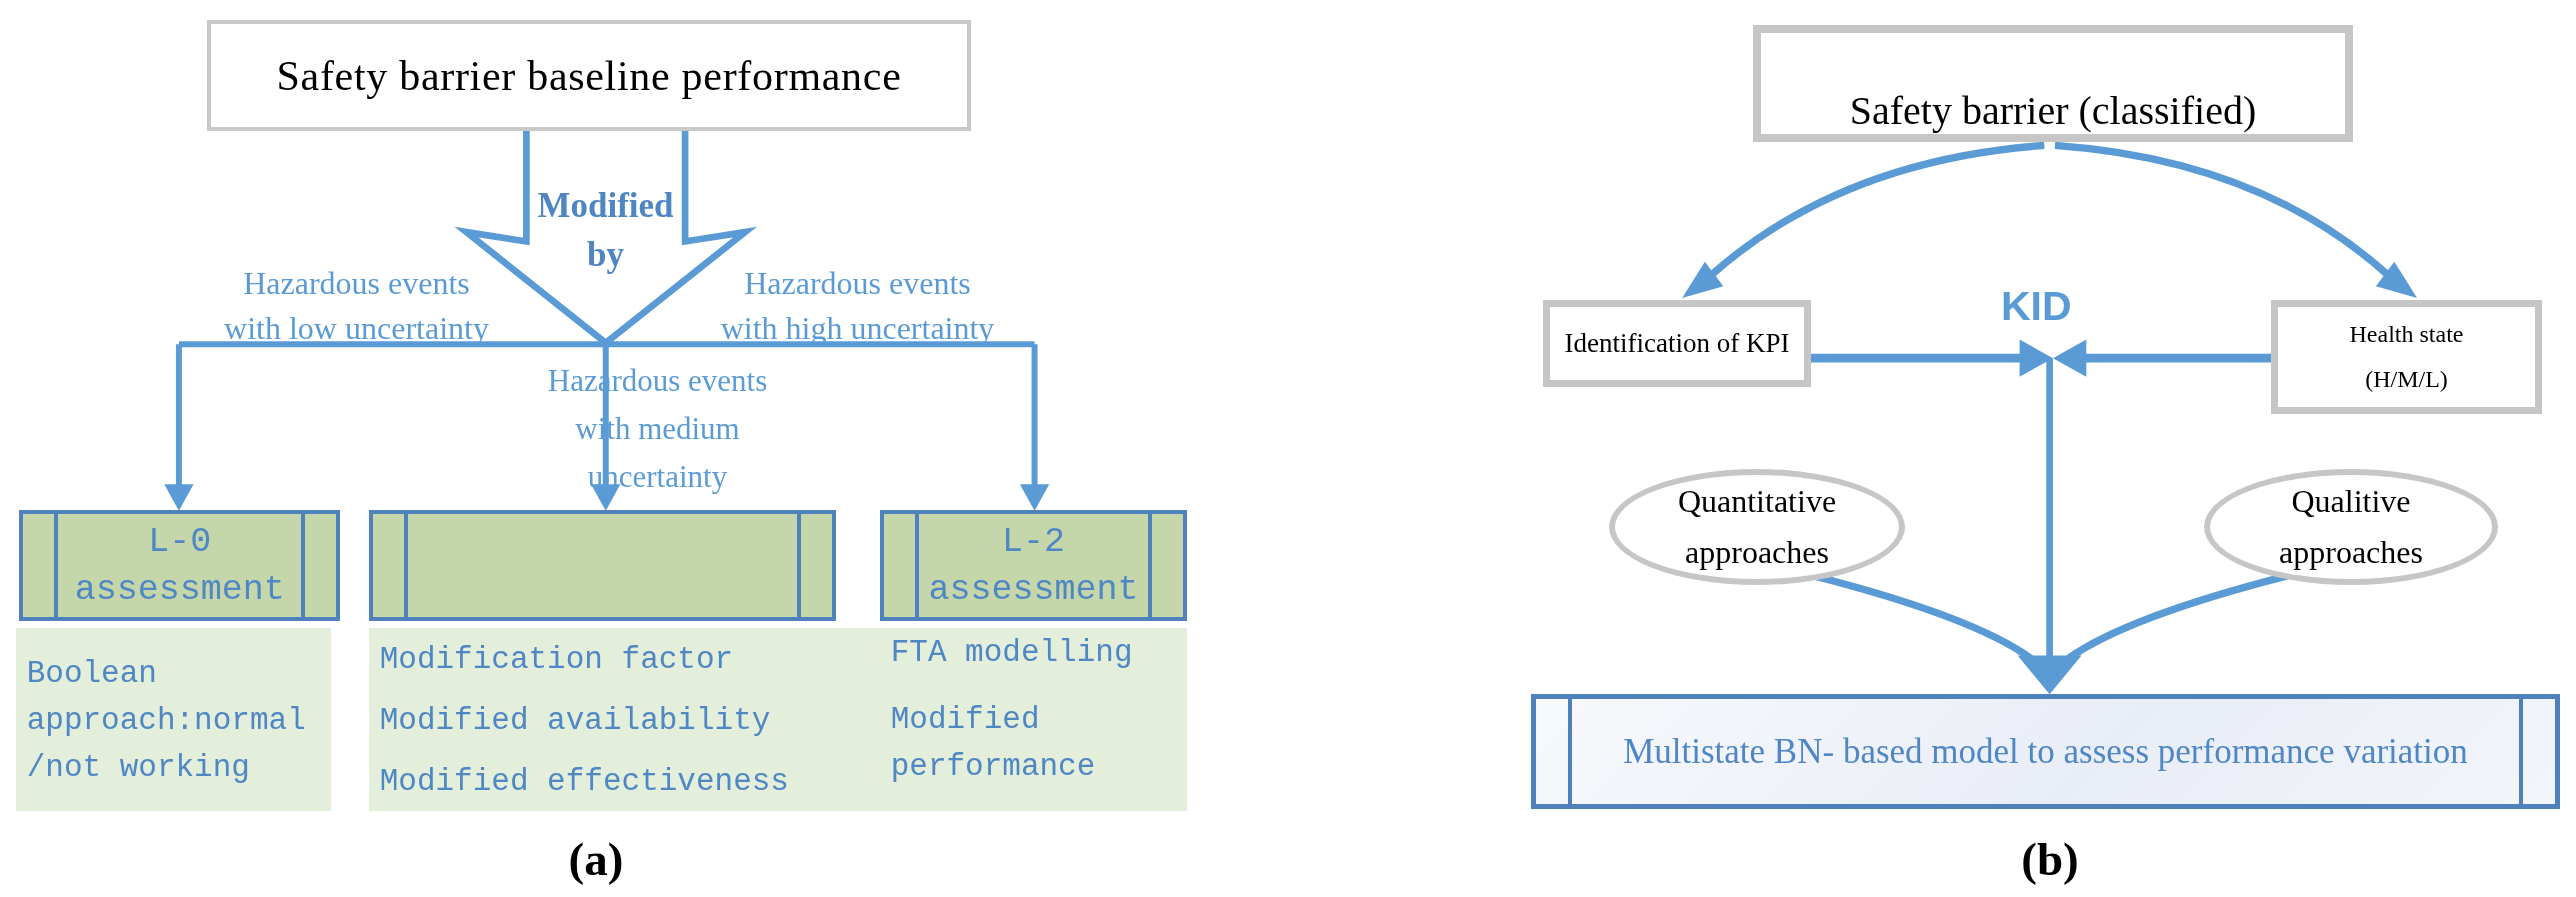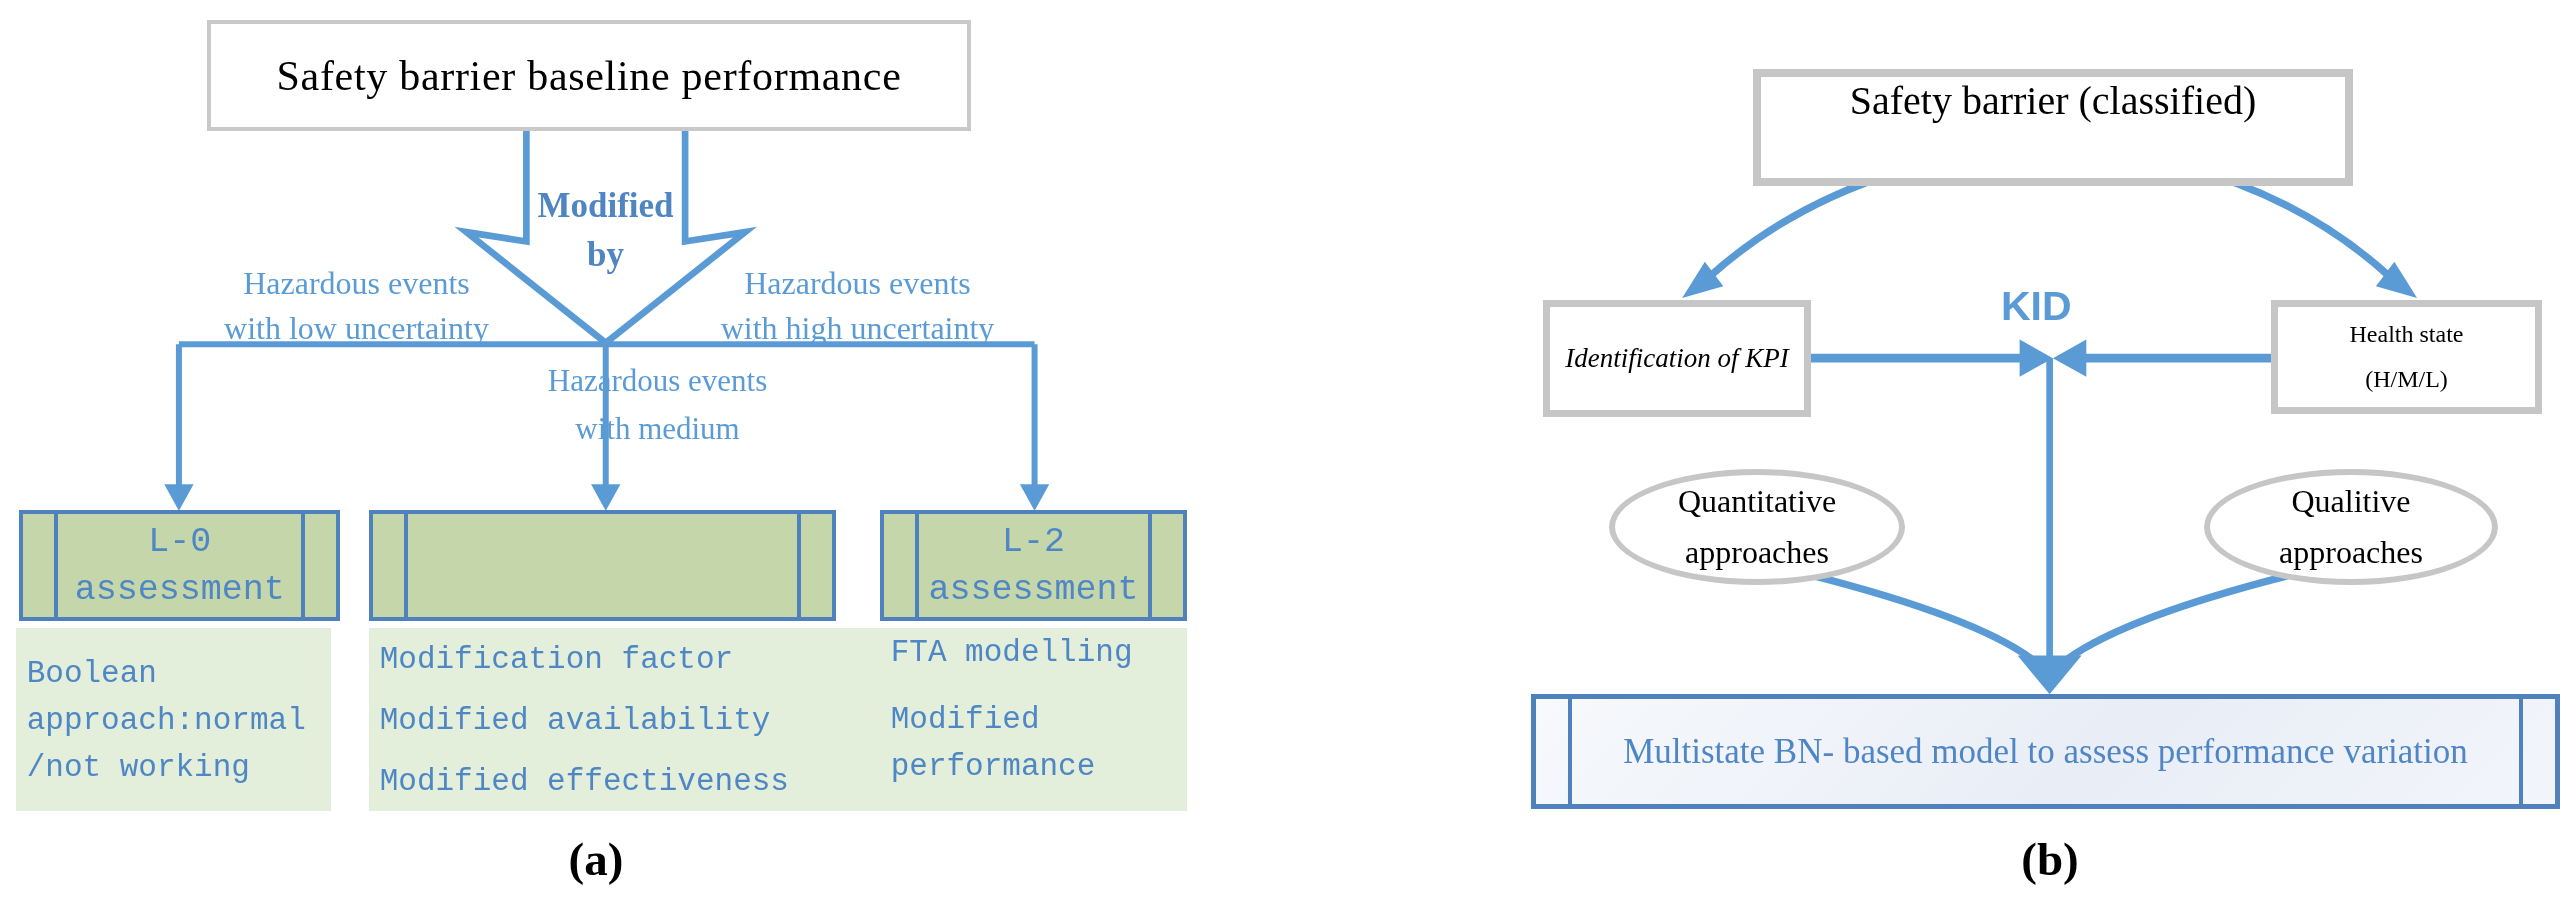--- a/index.html
+++ b/index.html
@@ -63,33 +63,33 @@
     width:200px;text-align:center;font-size:47px;font-weight:bold;color:#000;
     top:832px;
   }
   .cap-a{left:496px;}
   .cap-b{left:1950px;}
 
   
   .b-top-box{
     left:1753px;top:25px;width:600px;height:117px;
     border:8px solid #c6c6c6;background:#ffffff;
-    display:flex;align-items:flex-start;justify-content:center;
-    font-size:40px;color:#000;margin-top:44px;
+    display:flex;align-items:flex-end;justify-content:center;
+    font-size:40px;color:#000;
   }
   .kid-label{
     left:2001px;top:283px;width:107px;height:49px;
     text-align:left;font-family:"Liberation Sans", sans-serif;
     font-size:41px;font-weight:bold;color:#5b9bd5;
   }
   .kpi-box{
-    left:1543px;top:300px;width:268px;height:117px;
+    left:1543px;top:300px;width:268px;height:87px;
     border:7.3px solid #c6c6c6;background:#ffffff;
     display:flex;align-items:center;justify-content:center;
-    font-size:27px;color:#000;font-style:italic;
+    font-size:27px;color:#000;
   }
   .health-box{
     left:2271px;top:300px;width:271px;height:114px;
     border:7.3px solid #c6c6c6;background:#ffffff;
     display:flex;flex-direction:column;align-items:center;justify-content:center;
     font-size:24px;color:#000;line-height:45px;text-align:center;
   }
   .ellipse{
     top:469px;height:116px;border:6.7px solid #c6c6c6;border-radius:50%;
     background:#ffffff;
@@ -155,20 +155,21 @@
   <div>Hazardous events</div>
   <div>with low uncertainty</div>
 </div>
 <div class="abs node branch-label branch-right">
   <div>Hazardous events</div>
   <div>with high uncertainty</div>
 </div>
 <div class="abs node branch-label branch-mid">
   <div>Hazardous events</div>
   <div>with medium</div>
+  <div>uncertainty</div>
 </div>
 
 <div class="abs node hdr hdr-1">
   <div class="col-line l"></div>
   <div class="col-line r"></div>
   <div>L-0</div>
   <div>assessment</div>
 </div>
 <div class="abs node hdr hdr-2">
   <div class="col-line l"></div>

